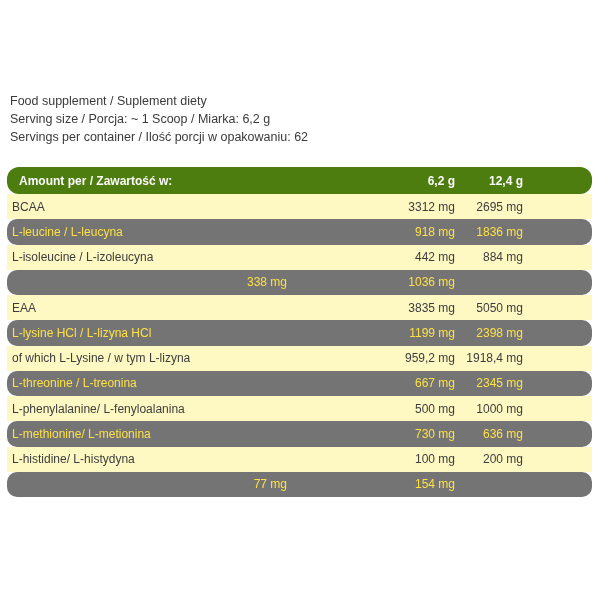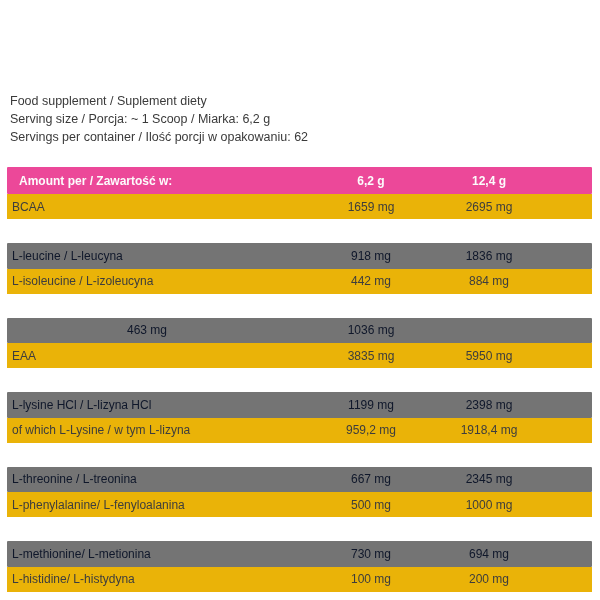--- a/index.html
+++ b/index.html
@@ -30,45 +30,44 @@
     width: 585px;
     font-size: 12px;
   }
   .thead, .trow {
     display: grid;
     grid-template-columns: 280px 168px 68px 69px;
     align-items: center;
   }
   .thead {
     height: 27px;
-    background: #ec4899;
+    background: #4d7c0f;
     color: #fcfcfc;
     font-weight: bold;
-    border-radius: 1px;
+    border-radius: 12px;
   }
   .thead .c-name { padding-left: 12px; }
   .trow { height: 25.25px; }
   .trow .c-name { padding-left: 5px; }
   .trow.white {
-    background: #eab308;
+    background: #fef9c3;
     color: #3d3d3d;
   }
   .trow.gray {
     background: #747474;
-    color: #0f172a;
-    border-radius: 1px;
-    margin-top: 24px;
+    color: #fde047;
+    border-radius: 10px;
   }
   .c-name {
     text-align: left;
     white-space: nowrap;
     overflow: hidden;
   }
   .c-val {
-    text-align: center;
+    text-align: right;
     white-space: nowrap;
   }
 </style>
 </head>
 <body>
 
 <div class="page">
 
   <div class="info">
     <div>Food supplement / Suplement diety</div>
@@ -79,45 +78,45 @@
   <div class="facts-table">
     <div class="thead">
       <div class="c-name">Amount per / Zawartość w:</div>
       <div class="c-val">6,2 g</div>
       <div class="c-val">12,4 g</div>
       <div class="c-spacer"></div>
     </div>
     <div id="tbody">
         <div class="trow white">
           <div class="c-name">BCAA</div>
-          <div class="c-val">1659 mg</div>
+          <div class="c-val">3312 mg</div>
           <div class="c-val">2695 mg</div>
           <div class="c-spacer"></div>
         </div>
         <div class="trow gray">
           <div class="c-name">L-leucine / L-leucyna</div>
           <div class="c-val">918 mg</div>
           <div class="c-val">1836 mg</div>
           <div class="c-spacer"></div>
         </div>
         <div class="trow white">
           <div class="c-name">L-isoleucine / L-izoleucyna</div>
           <div class="c-val">442 mg</div>
           <div class="c-val">884 mg</div>
           <div class="c-spacer"></div>
         </div>
         <div class="trow gray">
-          <div class="c-val">463 mg</div>
+          <div class="c-val">338 mg</div>
           <div class="c-val">1036 mg</div>
           <div class="c-spacer"></div>
         </div>
         <div class="trow white">
           <div class="c-name">EAA</div>
           <div class="c-val">3835 mg</div>
-          <div class="c-val">5950 mg</div>
+          <div class="c-val">5050 mg</div>
           <div class="c-spacer"></div>
         </div>
         <div class="trow gray">
           <div class="c-name">L-lysine HCl / L-lizyna HCl</div>
           <div class="c-val">1199 mg</div>
           <div class="c-val">2398 mg</div>
           <div class="c-spacer"></div>
         </div>
         <div class="trow white">
           <div class="c-name">of which L-Lysine / w tym L-lizyna</div>
@@ -133,21 +132,21 @@
         </div>
         <div class="trow white">
           <div class="c-name">L-phenylalanine/ L-fenyloalanina</div>
           <div class="c-val">500 mg</div>
           <div class="c-val">1000 mg</div>
           <div class="c-spacer"></div>
         </div>
         <div class="trow gray">
           <div class="c-name">L-methionine/ L-metionina</div>
           <div class="c-val">730 mg</div>
-          <div class="c-val">694 mg</div>
+          <div class="c-val">636 mg</div>
           <div class="c-spacer"></div>
         </div>
         <div class="trow white">
           <div class="c-name">L-histidine/ L-histydyna</div>
           <div class="c-val">100 mg</div>
           <div class="c-val">200 mg</div>
           <div class="c-spacer"></div>
         </div>
         <div class="trow gray">
           <div class="c-val">77 mg</div>

